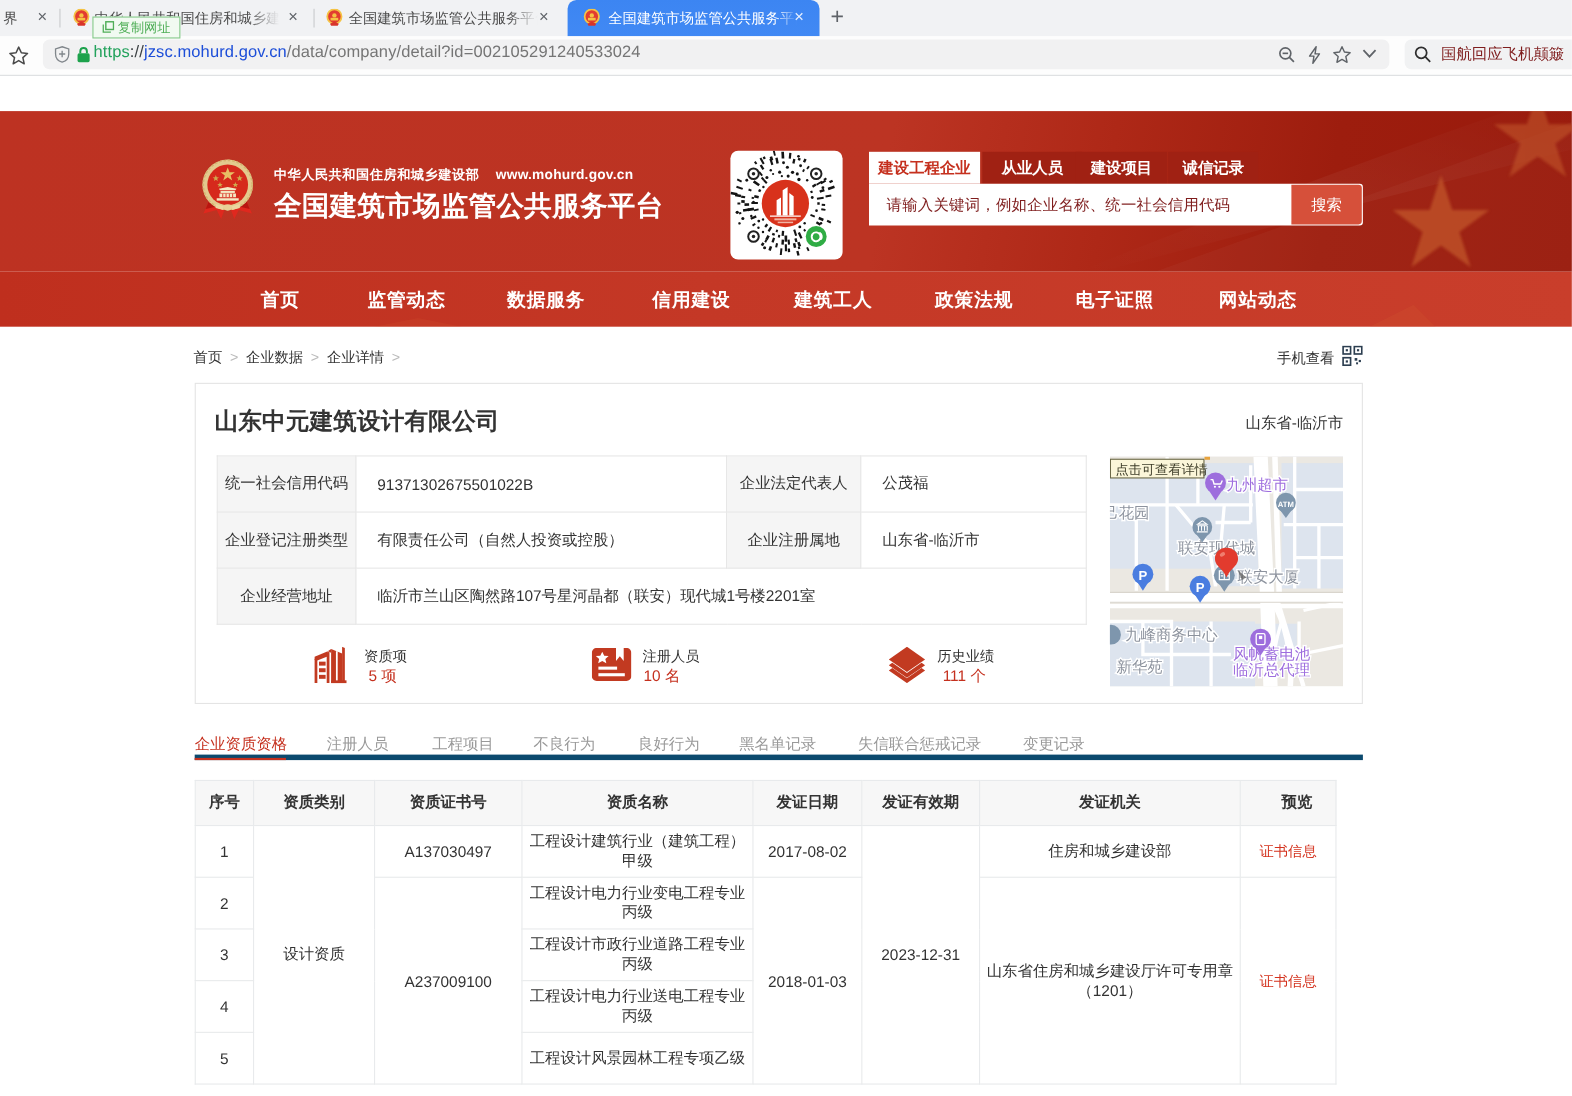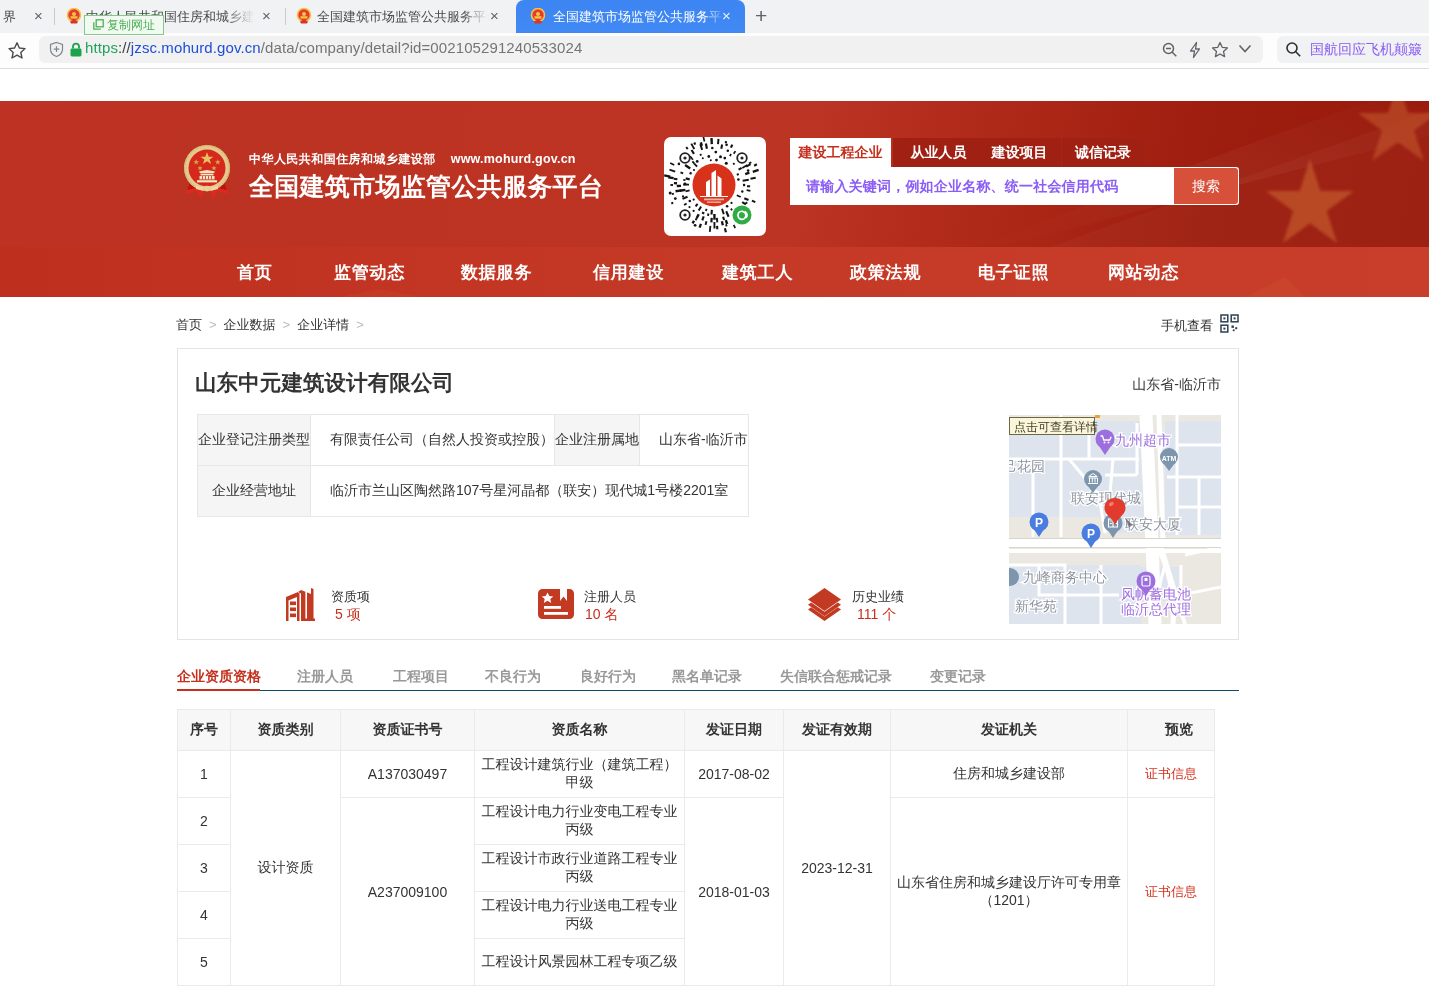--- a/index.html
+++ b/index.html
@@ -31,21 +31,21 @@
 #hline1 { position:absolute; left:249px; top:50px; font-size:12px; font-weight:bold; color:#fff; letter-spacing:0.45px; }
 #hline1 span { margin-left:15px; letter-spacing:0.2px; font-size:12.5px; }
 #hline2 { position:absolute; left:249px; top:69px; font-size:25px; font-weight:bold; color:#fff; letter-spacing:0.3px; }
 #qrbox { position:absolute; left:664px; top:36px; width:102px; height:99px; background:#fff; border-radius:7px; }
 .stab { position:absolute; top:37px; height:29px; font-size:14px; line-height:29px; text-align:center; color:#fff; background:#a02113; font-weight:bold; }
 #stab1 { left:790px; width:101px; background:#fff; color:#c5301e; }
 #stab2 { left:893px; width:91px; }
 #stab3 { left:978px; width:83px; }
 #stab4 { left:1062px; width:82px; }
 #searchrow { position:absolute; left:790px; top:66px; width:449px; height:38px; background:#fff; border-radius:0 3px 3px 0; }
-#splaceholder { position:absolute; left:16px; top:11px; font-size:14px; color:#8b5cf6; letter-spacing:0.2px;font-weight:bold; }
+#splaceholder { position:absolute; left:16px; top:11px; font-size:14px; color:#7f1d1d; letter-spacing:0.2px; }
 #sbtn { position:absolute; right:1px; top:1px; width:64px; height:36px; background:#d6503a; border-radius:0 3px 3px 0;
   color:#fff; font-size:14px; text-align:center; line-height:36px; }
 
 
 #crumb { position:absolute; left:176px; top:316px; font-size:13px; color:#333; }
 #crumb .sep { color:#bbb; margin:0 7px; }
 #mobileview { position:absolute; left:1161px; top:317px; font-size:13px; color:#333; }
 #card { position:absolute; left:177px; top:348px; width:1062px; height:292px; border:1px solid #e4e4e4; background:#fff; }
 #comptitle { position:absolute; left:17px; top:19px; font-size:21.5px; font-weight:bold; color:#333; letter-spacing:0.1px; }
 #compregion { position:absolute; right:17px; top:27px; font-size:14px; color:#333; }
@@ -53,21 +53,21 @@
 table.info td { border:1px solid #e7e7e7; font-size:14px; color:#333; height:51px; }
 table.info td.lbl { background:#f5f5f5; text-align:center; }
 table.info td.val { padding-left:19px; }
 #statrow { position:absolute; left:0; top:238px; width:1000px; height:44px; }
 .stat { position:absolute; top:0; }
 .stat .t1 { position:absolute; font-size:13px; color:#333; top:1px; white-space:nowrap; }
 .stat .t2 { position:absolute; font-size:14px; color:#c5301e; top:19px; white-space:nowrap; }
 #mapwrap { position:absolute; left:831px; top:66px; width:212px; height:209px; }
 
 
-#tabrow { position:absolute; left:177px; top:660px; width:1062px; height:31px; border-bottom:1px solid #0c4a6e;font-weight:bold; }
+#tabrow { position:absolute; left:177px; top:660px; width:1062px; height:31px; border-bottom:5px solid #0c4a6e; }
 .ptab { position:absolute; top:8px; font-size:14px; color:#999; white-space:nowrap; }
 .ptab.on { color:#c5301e; }
 #ptabline { position:absolute; left:0; top:29px; width:83px; height:2px; background:#c5301e; }
 
 
 table.big { position:absolute; left:177px; top:709px; border-collapse:collapse; table-layout:fixed; }
 table.big td, table.big th { border:1px solid #e8eaec; font-size:14px; color:#333; text-align:center; vertical-align:middle; font-weight:normal; }
 table.big th { background:#f7f7f7; font-weight:bold; height:41px; }
 table.big td { height:47px; }
 table.big td.red { color:#d4321e; font-size:13px; }
@@ -140,21 +140,21 @@
         </svg>
     <svg class="abs" style="left:1199px; top:8px;" width="14" height="10" viewBox="0 0 14 10">
           <path d="M1.5 1.5 L7 7.5 L12.5 1.5" fill="none" stroke="#5f6368" stroke-width="1.6"></path>
         </svg>
   </div>
   <div id="sidesearch">
     <svg class="abs" style="left:8px; top:5px;" width="17" height="17" viewBox="0 0 17 17">
           <circle cx="7" cy="7" r="5" fill="none" stroke="#2e2e2e" stroke-width="1.6"></circle>
           <path d="M10.8 10.8 L15.2 15.2" stroke="#2e2e2e" stroke-width="1.6"></path>
         </svg>
-    <div class="abs" style="left:33px; top:5px; font-size:14px; color:#8b5cf6;">国航回应飞机颠簸</div>
+    <div class="abs" style="left:33px; top:5px; font-size:14px; color:#7f1d1d;">国航回应飞机颠簸</div>
   </div>
 </div>
 <div id="tooltip"><svg width="11" height="11" viewBox="0 0 11 11" style="vertical-align:-1px; margin-right:3px;">
         <rect x="3.2" y="0.8" width="7" height="7" fill="none" stroke="#4fae57" stroke-width="1.3"></rect>
         <path d="M0.8 3.2 v7 h7" fill="none" stroke="#4fae57" stroke-width="1.3"></path>
       </svg>复制网址</div>
 
 <div id="redhead">
   <svg class="abs" style="left:0; top:0;" width="1429" height="146" viewBox="0 0 1429 146">
     <defs>
@@ -377,20 +377,26 @@
         <rect x="15.2" y="13.2" width="2" height="2"></rect>
         <rect x="12.8" y="15.4" width="1.8" height="1.8"></rect>
       </g>
 </svg>
 
 <div id="card">
   <div id="comptitle">山东中元建筑设计有限公司</div>
   <div id="compregion">山东省-临沂市</div>
   <table class="info">
     <tbody>
+          <tr>
+      <td class="lbl" style="width:126px;">统一社会信用代码</td>
+      <td class="val" style="width:337px;">91371302675501022B</td>
+      <td class="lbl" style="width:122px;">企业法定代表人</td>
+      <td class="val" style="width:205px;">公茂福</td>
+    </tr>
     <tr>
       <td class="lbl">企业登记注册类型</td>
       <td class="val">有限责任公司（自然人投资或控股）</td>
       <td class="lbl">企业注册属地</td>
       <td class="val">山东省-临沂市</td>
     </tr>
     <tr>
       <td class="lbl">企业经营地址</td>
       <td class="val" colspan="3">临沂市兰山区陶然路107号星河晶都（联安）现代城1号楼2201室</td>
     </tr>

